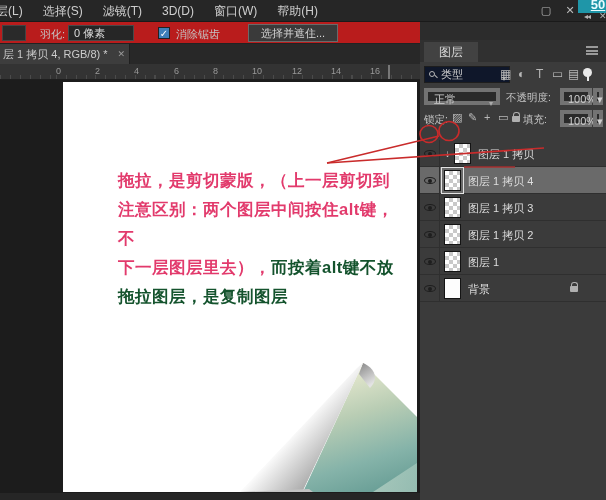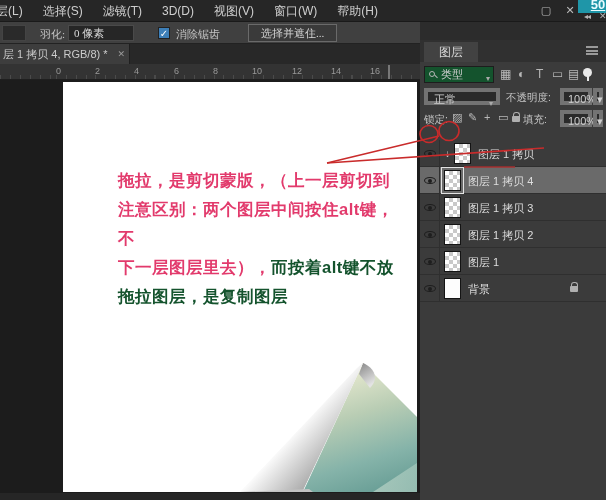--- a/index.html
+++ b/index.html
@@ -10,21 +10,21 @@
 
   
   #menubar { left:0; top:0; width:606px; height:22px; background:#262626; border-bottom:1px solid #1a1a1a; overflow:hidden; }
   #menu-items { position:absolute; left:-26px; top:0; height:22px; display:flex; align-items:center; gap:0; white-space:nowrap; }
   .menu-item { padding:0 10px; font-size:12px; color:#cfcfcf; line-height:22px; }
   .winbtn { position:absolute; top:0; width:24px; height:20px; text-align:center; line-height:20px; font-size:11px; color:#bbb; }
   #badge-50 { position:absolute; left:578px; top:0; width:40px; height:13px; background:#1f96a8; color:#eafcff;
     font-size:13px; font-weight:bold; text-align:center; line-height:10px; overflow:hidden;text-decoration:underline; }
 
   
-  #optionsbar { left:0; top:22px; width:424px; height:22px; background:#404040; border-bottom:1px solid #222;font-family:Liberation Serif, serif; }
+  #optionsbar { left:0; top:22px; width:424px; height:22px; background:#b91c1c; border-bottom:1px solid #222; }
   #tool-frag { left:2px; top:3px; width:24px; height:16px; background:#2a2a2a; border:1px solid #444; }
   .opt-label { font-size:11px; color:#c5c5c5; }
   #feather-label { left:40px; top:5px; }
   #feather-field { left:68px; top:3px; width:66px; height:16px; background:#262626; border:1px solid #4a4a4a; color:#ddd;
     font-size:11px; line-height:14px; padding-left:5px; }
   #aa-check { left:158px; top:5px; width:12px; height:12px; background:#3d7fb8; border:1px solid #222; color:#fff;
     font-size:10px; line-height:11px; text-align:center; }
   #aa-label { left:176px; top:5px; }
   #select-mask-btn { left:248px; top:2px; height:18px; padding:0 12px; background:#3a3a3a; border:1px solid #6a6a6a;
     color:#d5d5d5; font-size:11px; line-height:16px; }
@@ -61,21 +61,21 @@
   #layers-tab { position:absolute; left:4px; top:2px; width:54px; height:20px; background:#424242; color:#d8d8d8;
     font-size:12px; text-align:center; line-height:20px; }
   #panel-menu-icon { position:absolute; right:8px; top:6px; width:12px; height:9px;
     border-top:2px solid #9a9a9a; border-bottom:2px solid #9a9a9a; }
   #panel-menu-icon::after{ content:""; position:absolute; left:0; top:1.5px; width:12px; height:2px; background:#9a9a9a; }
 
   #panel-body { position:absolute; left:0; top:40px; width:186px; height:438px; background:#3b3b3b; }
 
   
   #filter-row { position:absolute; left:0; top:2px; width:186px; height:20px; }
-  #filter-box { position:absolute; left:4px; top:2px; width:70px; height:17px; background:#14532d; border:1px solid #1d1d1d;
+  #filter-box { position:absolute; left:4px; top:2px; width:86px; height:17px; background:#0f172a; border:1px solid #1d1d1d;
     font-size:11px; color:#cfcfcf; line-height:15px; padding-left:16px; }
   .mag { position:absolute; left:4px; top:4px; width:6px; height:6px; border:1.3px solid #b5b5b5; border-radius:50%; }
   .mag::after { content:""; position:absolute; left:4px; top:4px; width:4px; height:1.3px; background:#b5b5b5; transform:rotate(45deg); }
   .chev { position:absolute; right:3px; top:4px; font-size:8px; color:#aaa; }
   .filt-ico { position:absolute; top:3px; font-size:12px; color:#b8b8b8; }
   #filter-toggle { position:absolute; left:163px; top:4px; width:9px; height:9px; background:#e8e8e8; border-radius:50%; }
   #filter-toggle::after { content:""; position:absolute; left:3.5px; top:8px; width:2px; height:5px; background:#e8e8e8; }
 
   
   .fieldbox { position:absolute; background:#2a2a2a; border:4px solid #737373; font-size:11px; color:#cfcfcf; height:17px; line-height:15px; }
@@ -121,21 +121,20 @@
 <body>
 
 <div id="app">
 
   <div class="abs" id="menubar">
     <div id="menu-items">
       <span class="menu-item">图层(L)</span>
       <span class="menu-item">选择(S)</span>
       <span class="menu-item">滤镜(T)</span>
       <span class="menu-item">3D(D)</span>
-      <span class="menu-item">视图(V)</span>
       <span class="menu-item">窗口(W)</span>
       <span class="menu-item">帮助(H)</span>
     </div>
     <span class="winbtn" style="left:534px;">▢</span>
     <span class="winbtn" style="left:558px;">✕</span>
   </div>
   <div id="badge-50">50</div>
 
   <div class="abs" id="optionsbar">
     <div class="abs" id="tool-frag"></div>

